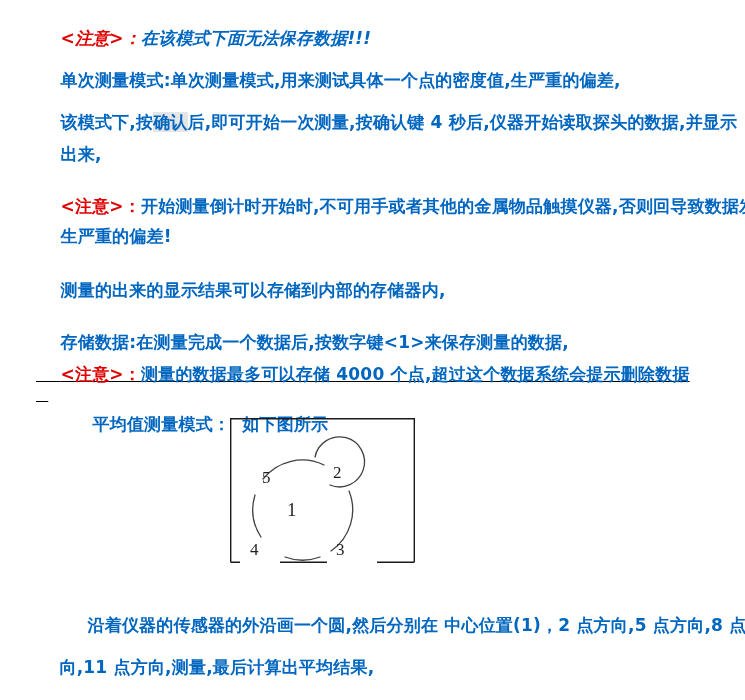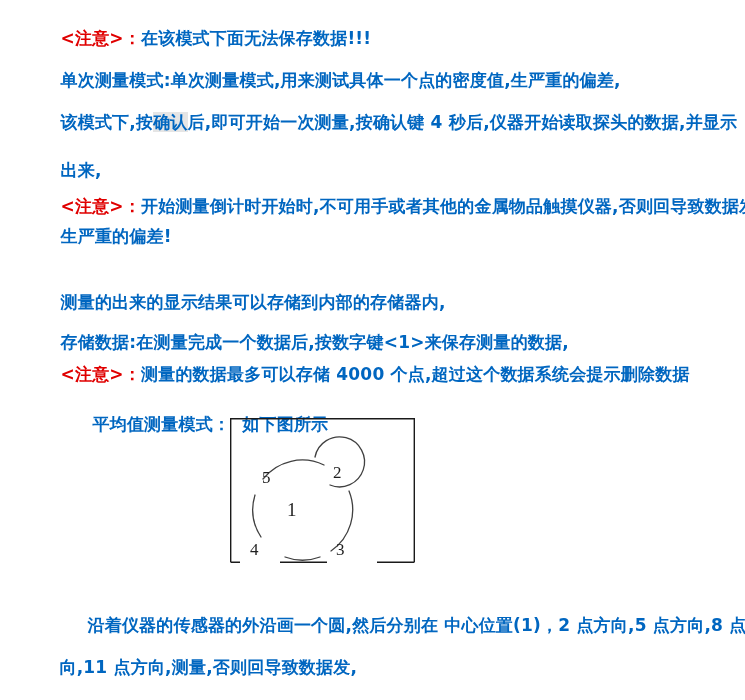--- a/index.html
+++ b/index.html
@@ -35,53 +35,53 @@
     width: 186px;
     height: 146px;
   }
   .diagram svg { display: block; }
 </style>
 </head>
 <body>
 
 <div class="page">
 
-  <div class="line" style="top:8px;">
+  <div class="line" style="top:8px;font-style:italic;">
     <span class="seg-red">&lt;注意&gt;：</span><span class="seg-blue">在该模式下面无法保存数据!!!</span>
   </div>
 
   <div class="line" style="top:50px;">
     <span class="seg-blue">单次测量模式:单次测量模式,用来测试具体一个点的密度值,生严重的偏差,</span>
   </div>
 
   <div class="line" style="top:92px;">
     <span class="seg-blue">该模式下,按</span><span class="seg-hl">确认</span><span class="seg-blue">后,即可开始一次测量,按确认键 4 秒后,仪器开始读取探头的数据,并显示</span>
   </div>
 
-  <div class="line" style="top:140px;">
+  <div class="line" style="top:124px;">
     <span class="seg-blue">出来,</span>
   </div>
 
   <div class="line" style="top:176px;">
     <span class="seg-red">&lt;注意&gt;：</span><span class="seg-blue">开始测量倒计时开始时,不可用手或者其他的金属物品触摸仪器,否则回导致数据发</span>
   </div>
 
   <div class="line" style="top:206px;">
     <span class="seg-blue">生严重的偏差!</span>
   </div>
 
-  <div class="line" style="top:272px;">
+  <div class="line" style="top:260px;">
     <span class="seg-blue">测量的出来的显示结果可以存储到内部的存储器内,</span>
   </div>
 
   <div class="line" style="top:312px;">
     <span class="seg-blue">存储数据:在测量完成一个数据后,按数字键&lt;1&gt;来保存测量的数据,</span>
   </div>
 
-  <div class="line" style="top:344px;">
+  <div class="line" style="top:344px;text-decoration:underline;">
     <span class="seg-red">&lt;注意&gt;：</span><span class="seg-blue">测量的数据最多可以存储 4000 个点,超过这个数据系统会提示删除数据</span>
   </div>
 
   <div class="line" style="top:394px; left:68px;">
     <span class="seg-blue">平均值测量模式：  如下图所示</span>
   </div>
 
   <div class="diagram">
     <svg width="186" height="146" viewBox="230 418 186 146" xmlns="http://www.w3.org/2000/svg">
 
@@ -98,20 +98,20 @@
         <text x="336" y="555">3</text>
       </g>
     </svg>
   </div>
 
   <div class="line" style="top:595px; left:63px;">
     <span class="seg-blue">沿着仪器的传感器的外沿画一个圆,然后分别在 中心位置(1)，2 点方向,5 点方向,8 点方</span>
   </div>
 
   <div class="line" style="top:637px; left:35px;">
-    <span class="seg-blue">向,11 点方向,测量,否则回导致数据发,</span>
+    <span class="seg-blue">向,11 点方向,测量,最后计算出平均结果,</span>
   </div>
 
   <div class="line" style="top:679px; left:63px;">
     <span class="seg-blue">测量完毕后,按数字键&lt;1&gt;可以保存数据.</span>
   </div>
 
 </div>
 
 </body></html>

